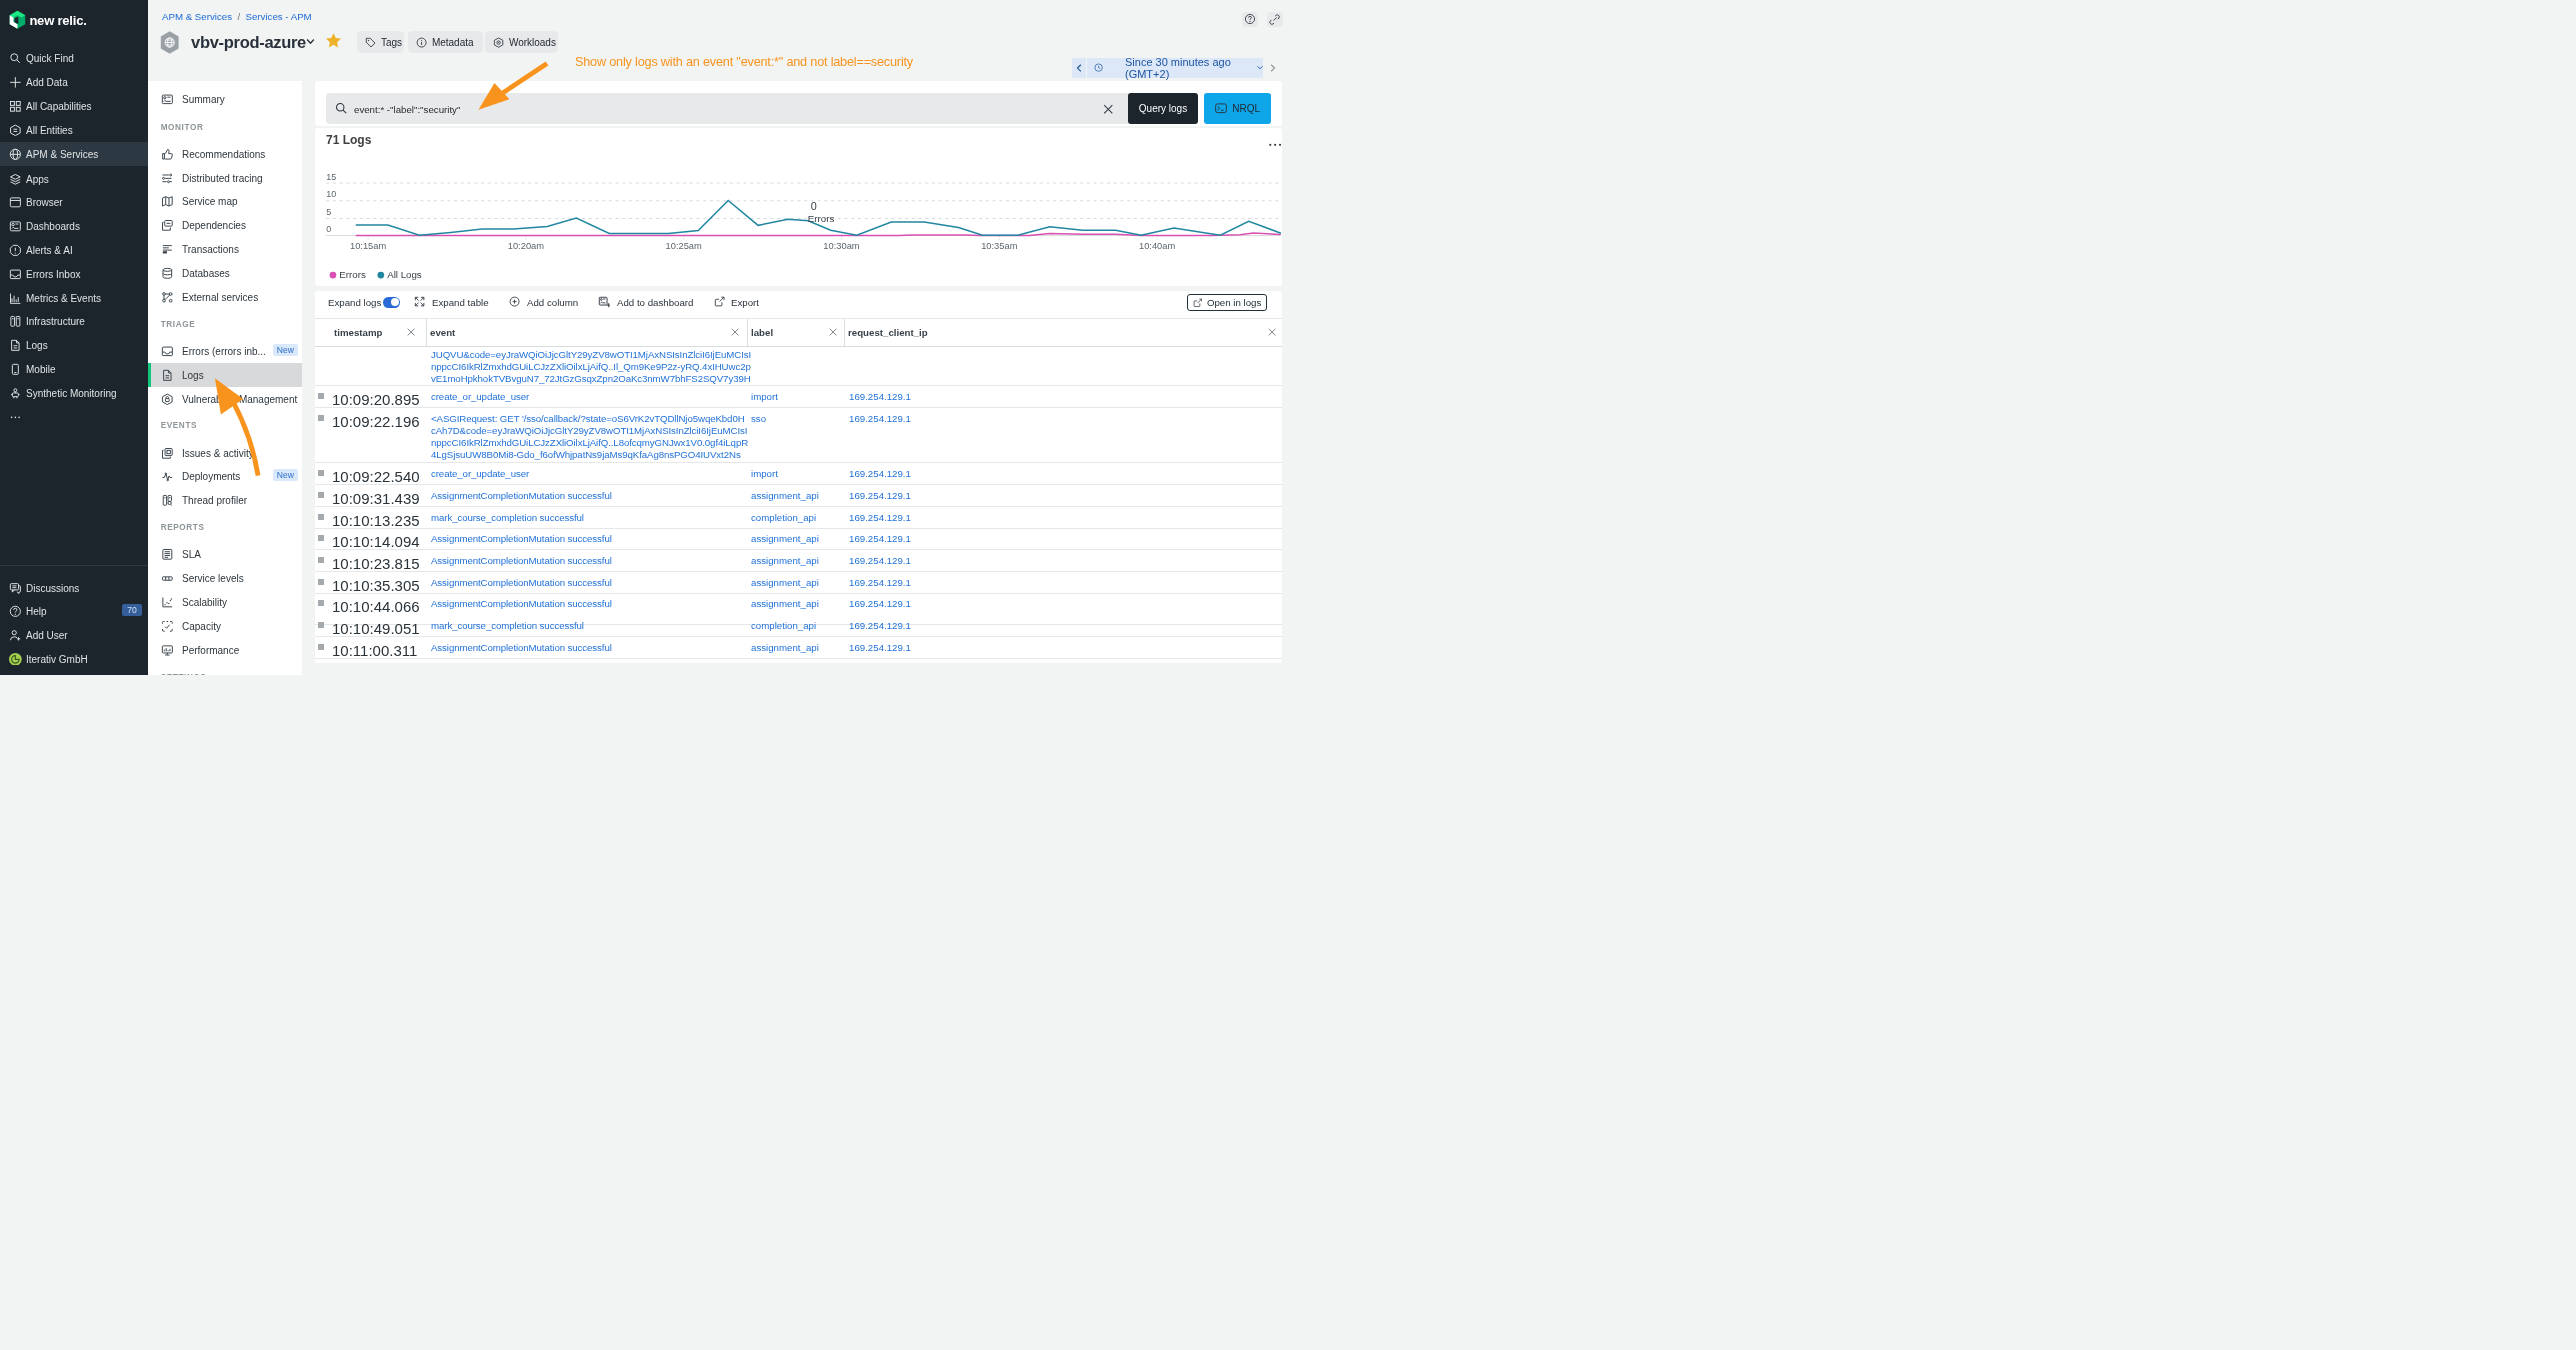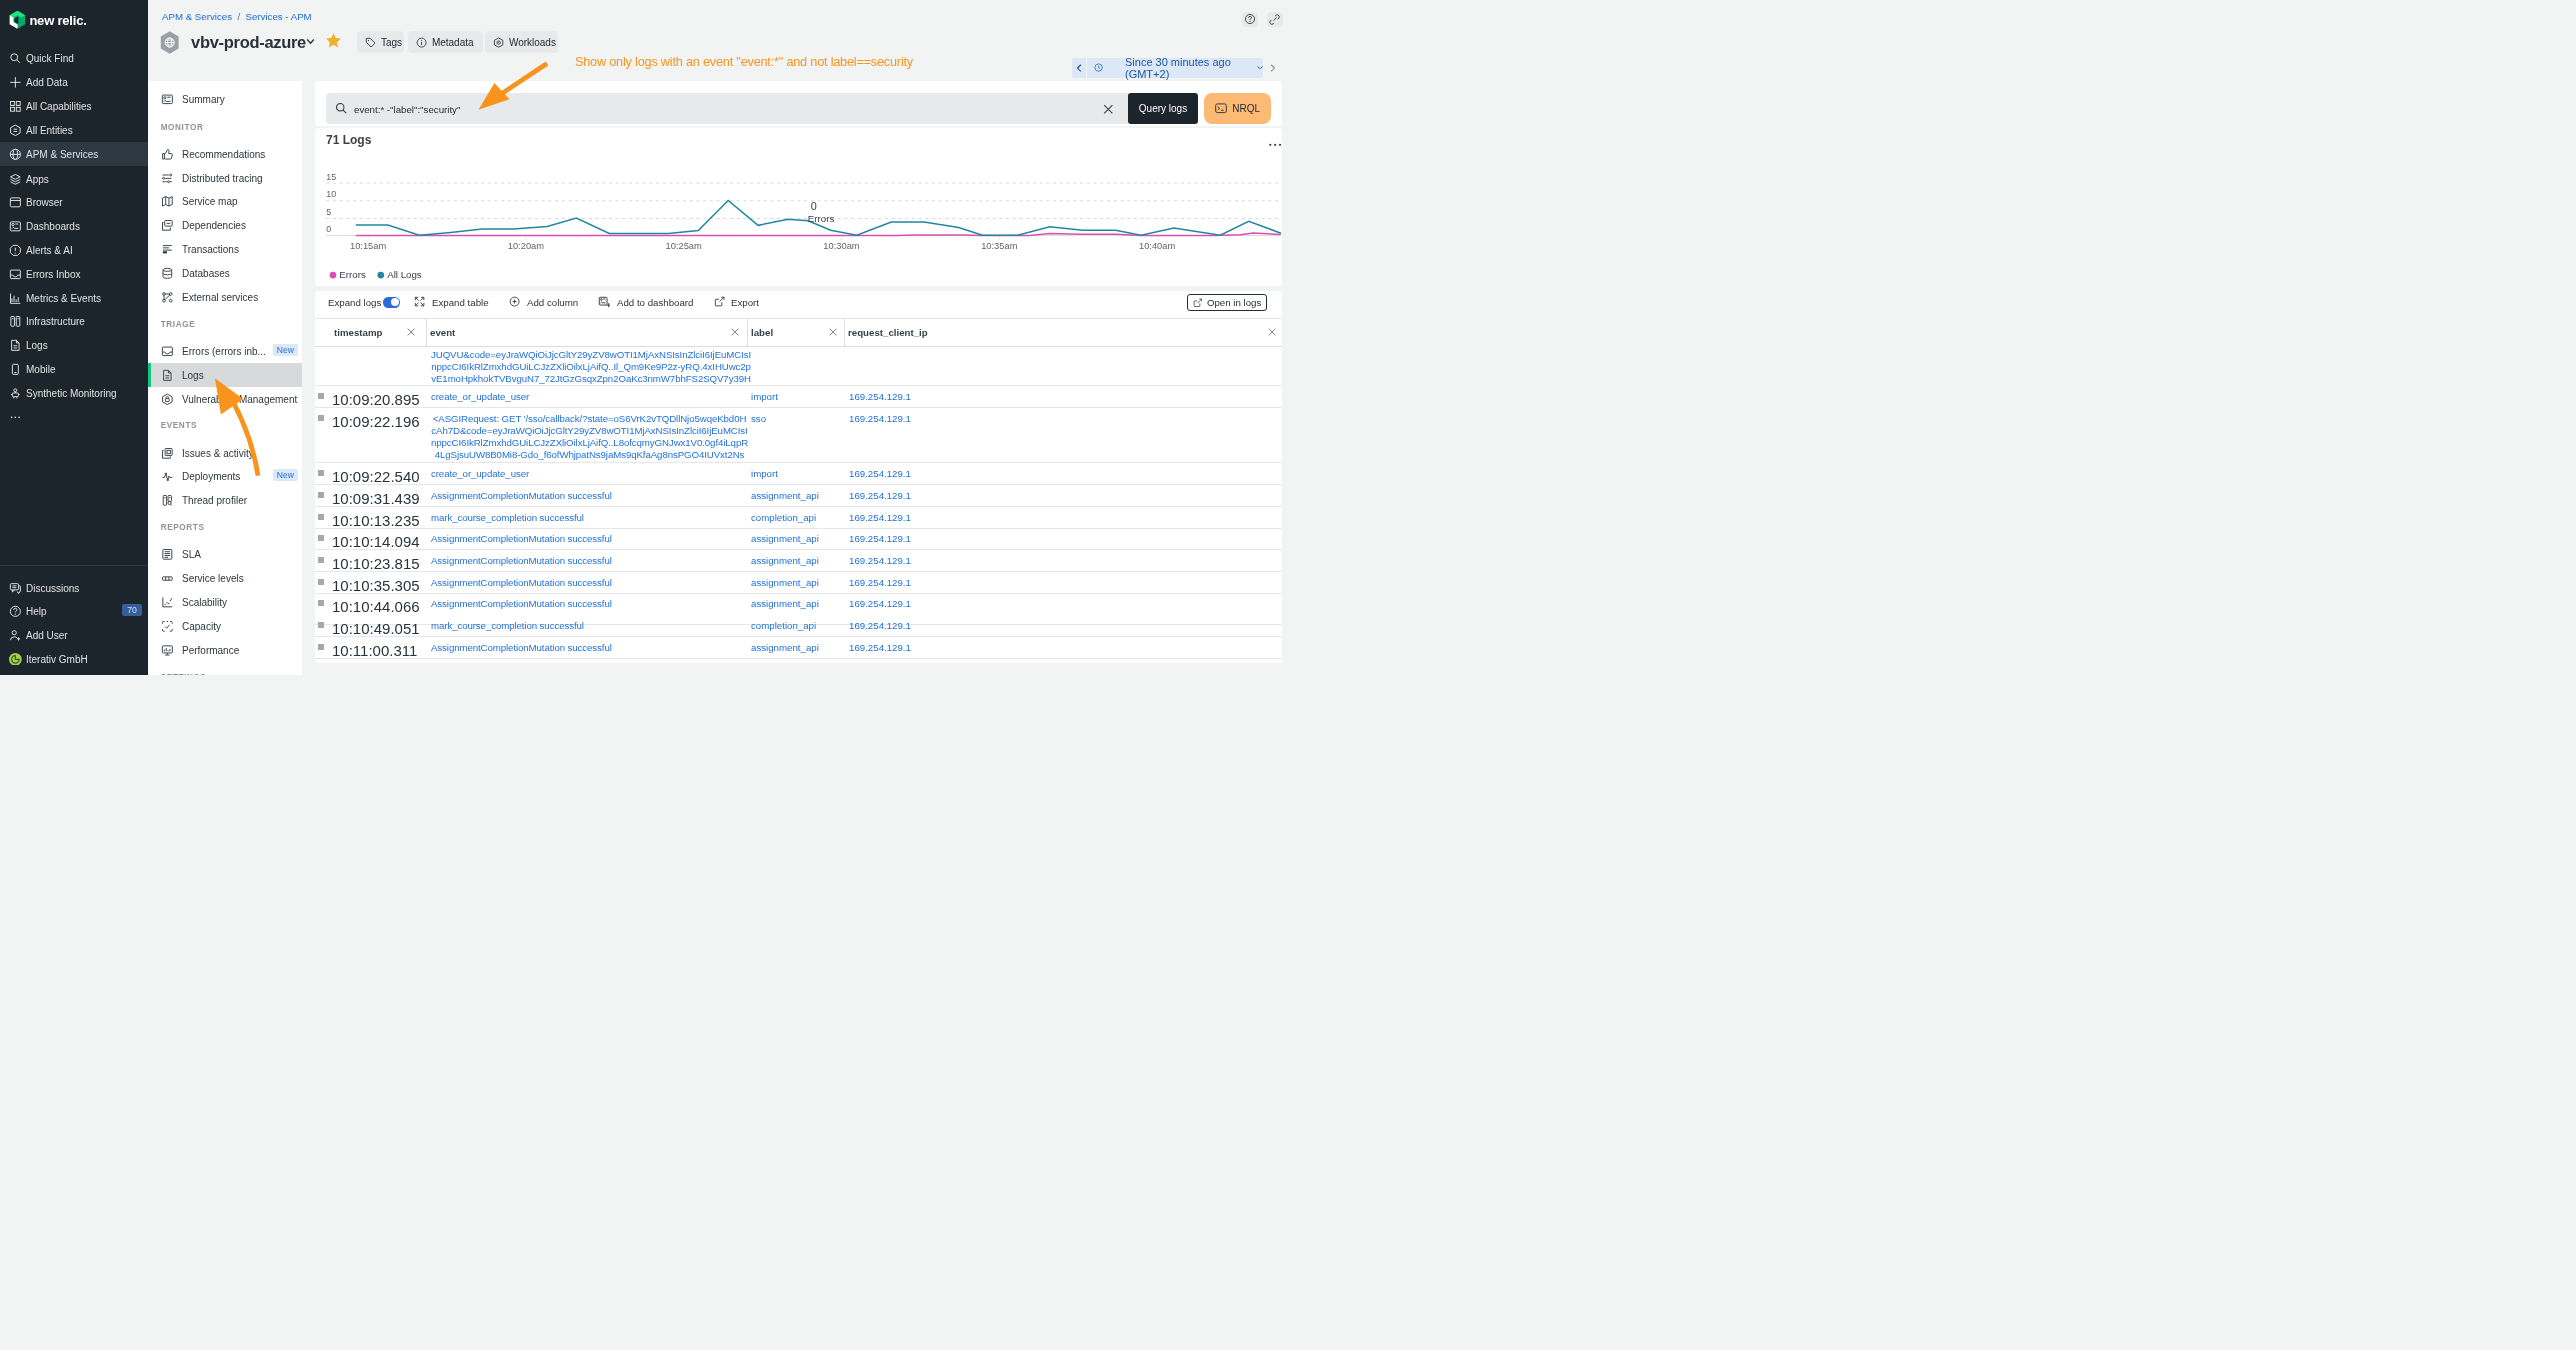--- a/index.html
+++ b/index.html
@@ -28,26 +28,26 @@
 #title { position:absolute; left:191px; top:33px; font-size:16.5px; letter-spacing:-0.3px; font-weight:bold; color:#29323a; }
 .pill { position:absolute; top:31px; height:22.4px; background:#e8e9ea; border-radius:4.5px; display:flex; align-items:center; font-size:10px; color:#222a31; font-weight:500; }
 .pill svg { margin:0 5.2px 0 7.5px; }
 
 .card { position:absolute; left:315px; width:967px; background:#fff; border-radius:3px; }
 #card1 { top:81px; height:45px; }
 #card2 { top:128px; height:158px; }
 #card3 { top:291px; height:372px; }
 #searchbox { position:absolute; left:326px; top:93px; width:806px; height:31px; background:#e8e9ea; border-radius:3.7px; }
 #btn-query { position:absolute; left:1128px; top:93px; width:70px; height:31px; background:#1d252c; border-radius:3px; color:#fff; font-size:10px; display:flex; align-items:center; justify-content:center; }
-#btn-nrql { position:absolute; left:1204px; top:93px; width:67px; height:31px; background:#fdba74; border-radius:8px; color:#222a31; font-size:10px; display:flex; align-items:center; justify-content:center; gap:5.2px; }
+#btn-nrql { position:absolute; left:1204px; top:93px; width:67px; height:31px; background:#0ea5e9; border-radius:3px; color:#222a31; font-size:10px; display:flex; align-items:center; justify-content:center; gap:5.2px; }
 .xicon { position:absolute; width:8.2px; height:8.2px; }
 .trow { position:absolute; left:0; width:967px; border-bottom:0.7px solid #e5e7e8; }
 .ts { position:absolute; left:17px; top:4.9px; font-size:15px; color:#2a333a;text-align:center; }
 .sq { position:absolute; left:2.6px; top:7px; width:6.4px; height:6.4px; background:#a3a9ad; }
-.ev { position:absolute; left:116px; top:4.9px; font-size:9.7px; color:#2272d8; line-height:12px; letter-spacing:-0.1px;text-align:center; }
+.ev { position:absolute; left:116px; top:4.9px; font-size:9.7px; color:#2272d8; line-height:12px; letter-spacing:-0.1px; }
 .lb { position:absolute; left:436px; top:4.9px; font-size:9.7px; color:#2272d8; }
 .ip { position:absolute; left:534px; top:4.9px; font-size:9.7px; color:#2272d8; }
 </style>
 </head>
 <body>
 <div id="sidenav">
   <div id="logo">
     <svg width="90" height="19.4" viewBox="0 0 120 26">
       <g transform="translate(0,1)">
       <polygon points="11,0 21.4,6 21.4,18 11,24 0.6,18 0.6,6" fill="#00ac69"></polygon>

